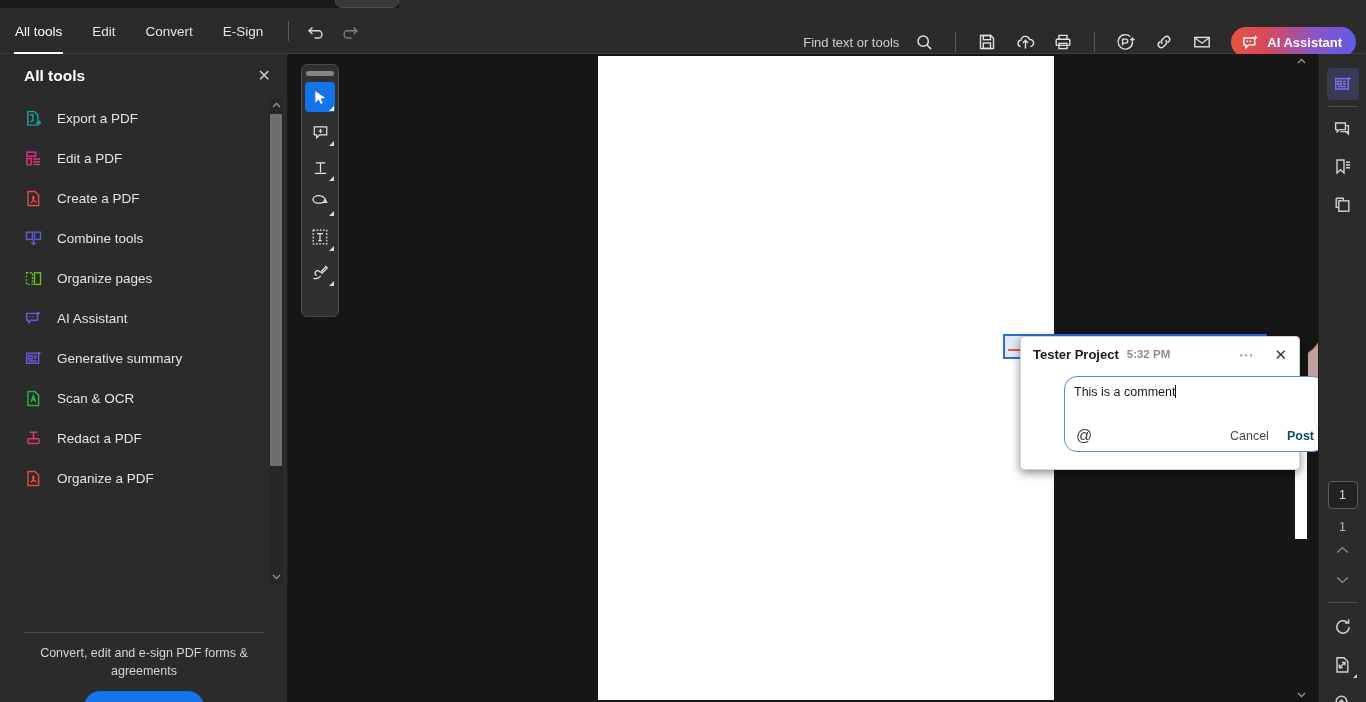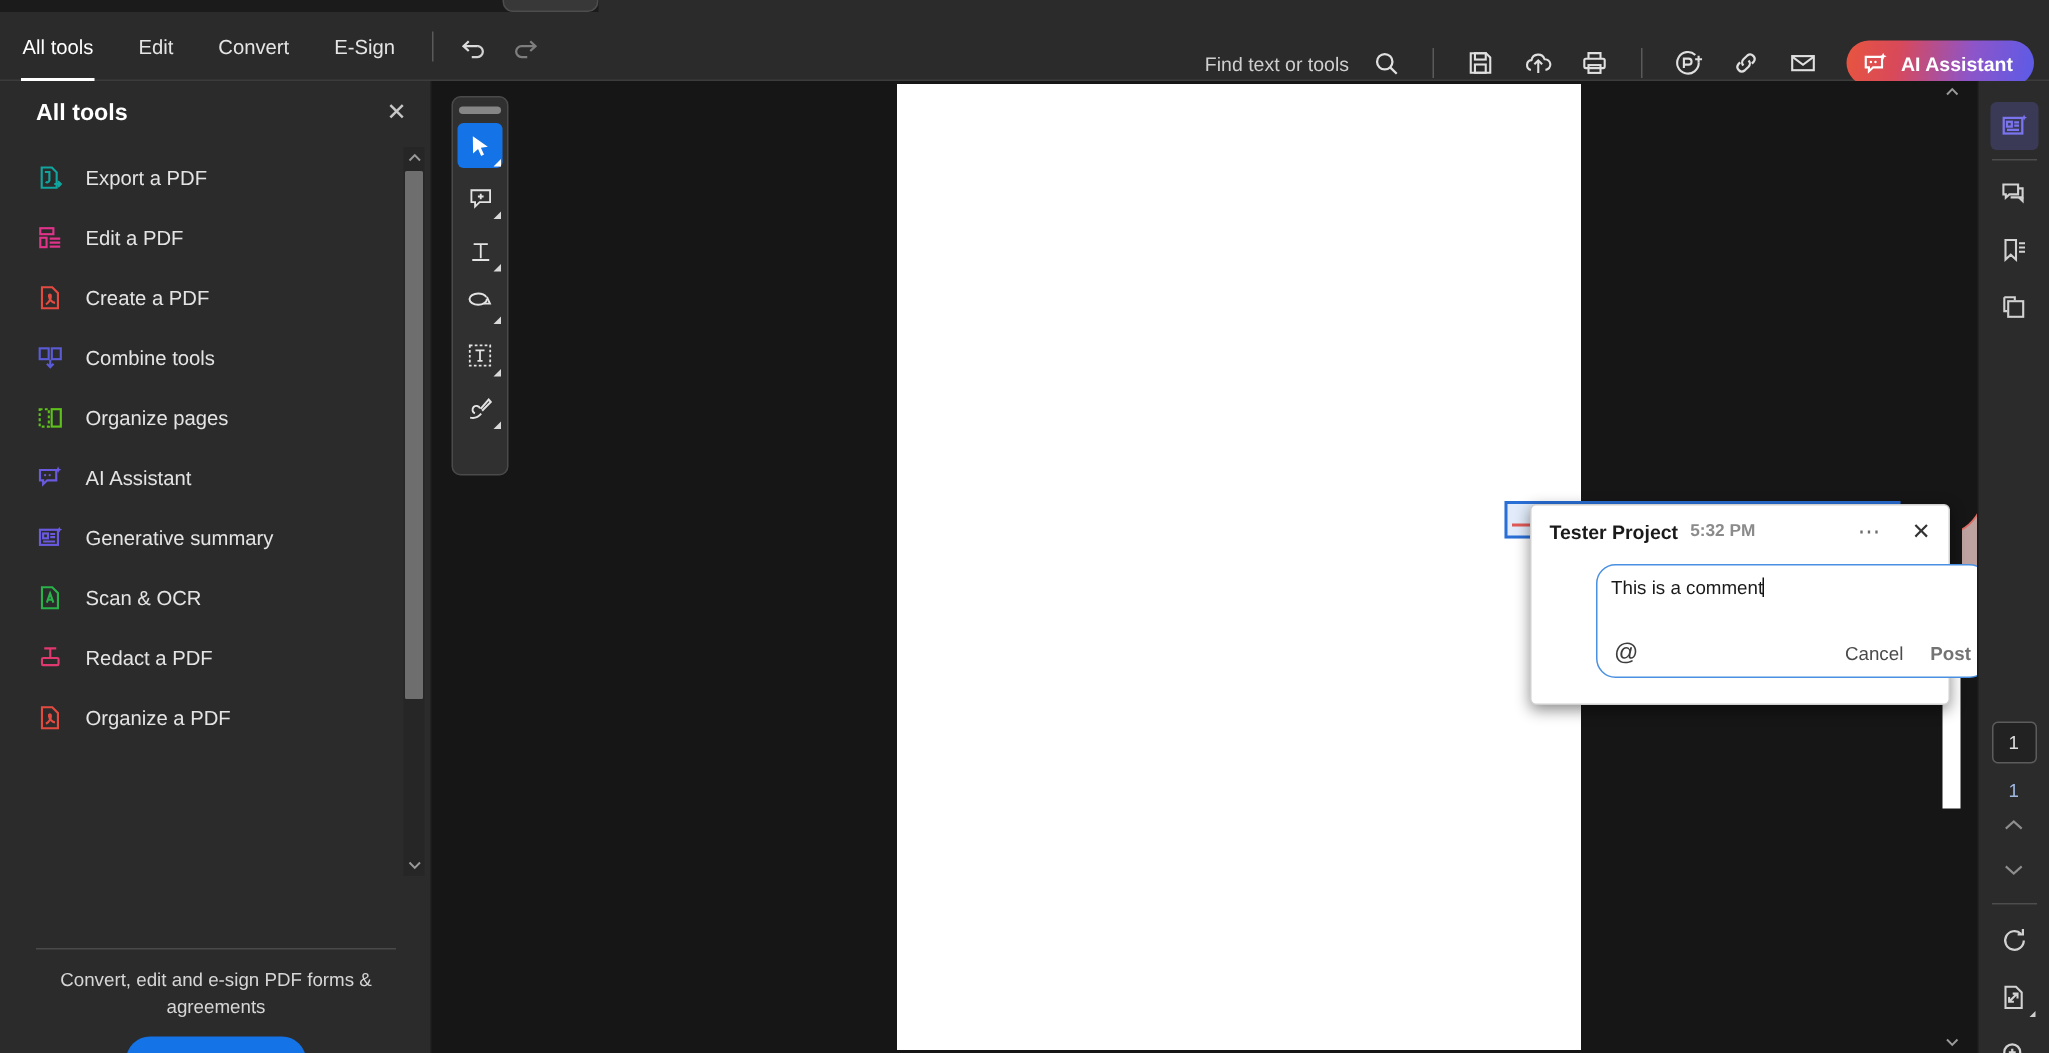--- a/index.html
+++ b/index.html
@@ -255,21 +255,21 @@
   #pop-actions {
     position:absolute; left:0; right:0; bottom:0; height:30px;
     display:flex; align-items:center; padding:0 11px;
   }
   #at-icon { font-size:16px; color:#3d3d3d; cursor:pointer; line-height:1; }
   #pop-cancel {
     margin-left:auto; font-size:12.5px; color:#4a4a4a; cursor:pointer;
   }
   #pop-post {
     margin-left:18px; font-size:12.5px; font-weight:bold;
-    color:#737373; cursor:pointer;
+    color:#0c4a6e; cursor:pointer;
   }
 </style>
 </head>
 <body>
 
 <div id="tabstrip">
   <div class="tab-sliver"></div>
   <div class="strip-right"></div>
 </div>
 

